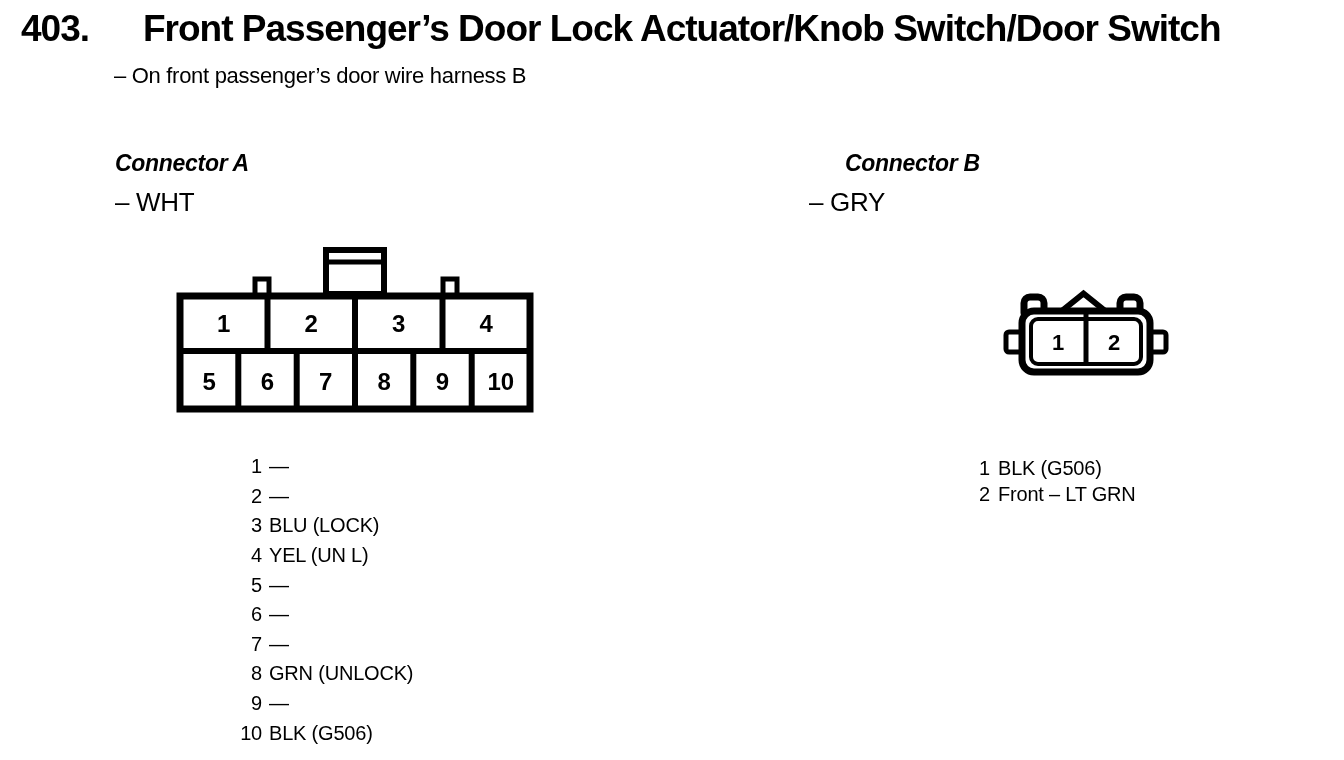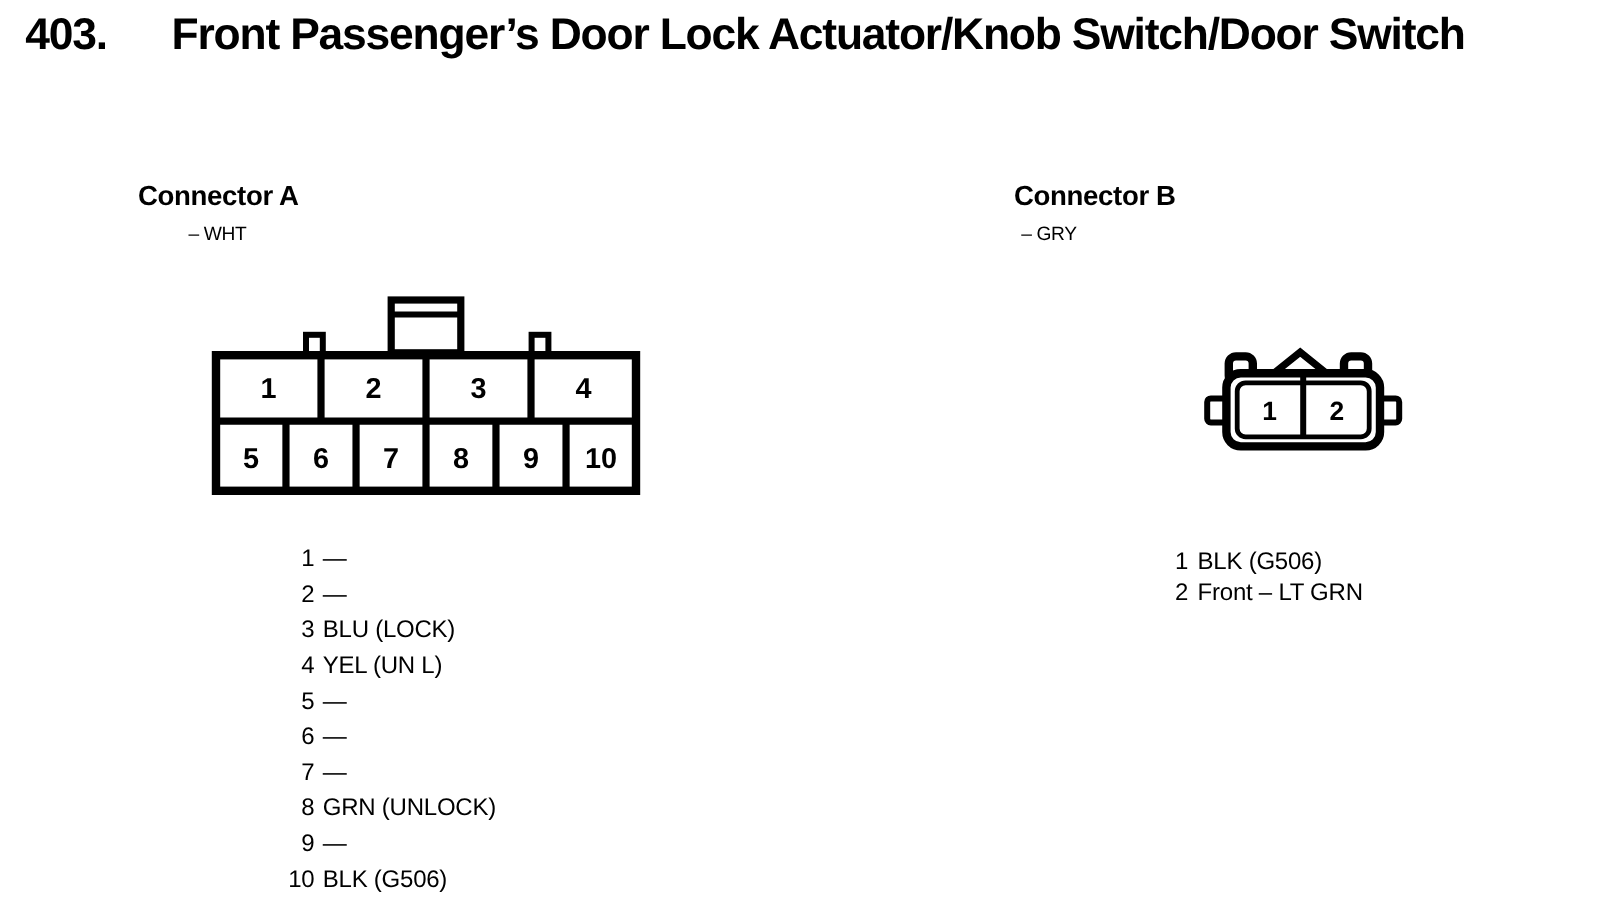--- a/index.html
+++ b/index.html
@@ -29,26 +29,26 @@
   .notes{
     left:114px;top:61px;
     font-size:22px;line-height:30px;
     letter-spacing:-0.3px;
     white-space:nowrap;
   }
   .conn-heading{
     font-size:23px;font-weight:bold;
     letter-spacing:-0.3px;
     white-space:nowrap;
+    font-style:italic;
   }
   .conn-color{
-    font-size:16px;
+    font-size:26px;
     letter-spacing:-0.3px;
     white-space:nowrap;
-    margin-left:42px;
   }
   #conn-a-heading{left:115px;top:150px}
   #conn-a-color{left:115px;top:187px}
   #conn-b-heading{left:845px;top:150px}
   #conn-b-color{left:809px;top:187px}
 
   .pinlist{display:flex;flex-direction:column;font-size:20px;letter-spacing:-0.2px}
   .pinlist .row{display:flex;align-items:center;white-space:nowrap}
   #pinlist-a{left:234px;top:452px}
   #pinlist-a .row{height:29.6px}
@@ -67,20 +67,21 @@
   svg .stroked{fill:#fff;stroke:#000}
   svg line{stroke:#000}
 </style>
 </head>
 <body>
 
 <div class="abs title-num">403.</div>
 <div class="abs page-title">Front Passenger’s Door Lock Actuator/Knob Switch/Door Switch</div>
 
 <div class="abs notes">
+  <div>– On front passenger’s door wire harness B</div>
 </div>
 
 <div id="conn-a-heading" class="abs conn-heading">Connector A</div>
 <div id="conn-a-color" class="abs conn-color">– WHT</div>
 
 <div id="conn-b-heading" class="abs conn-heading">Connector B</div>
 <div id="conn-b-color" class="abs conn-color">– GRY</div>
 
 <svg class="abs" style="left:170px;top:240px" width="380" height="180" viewBox="170 240 380 180">
 

